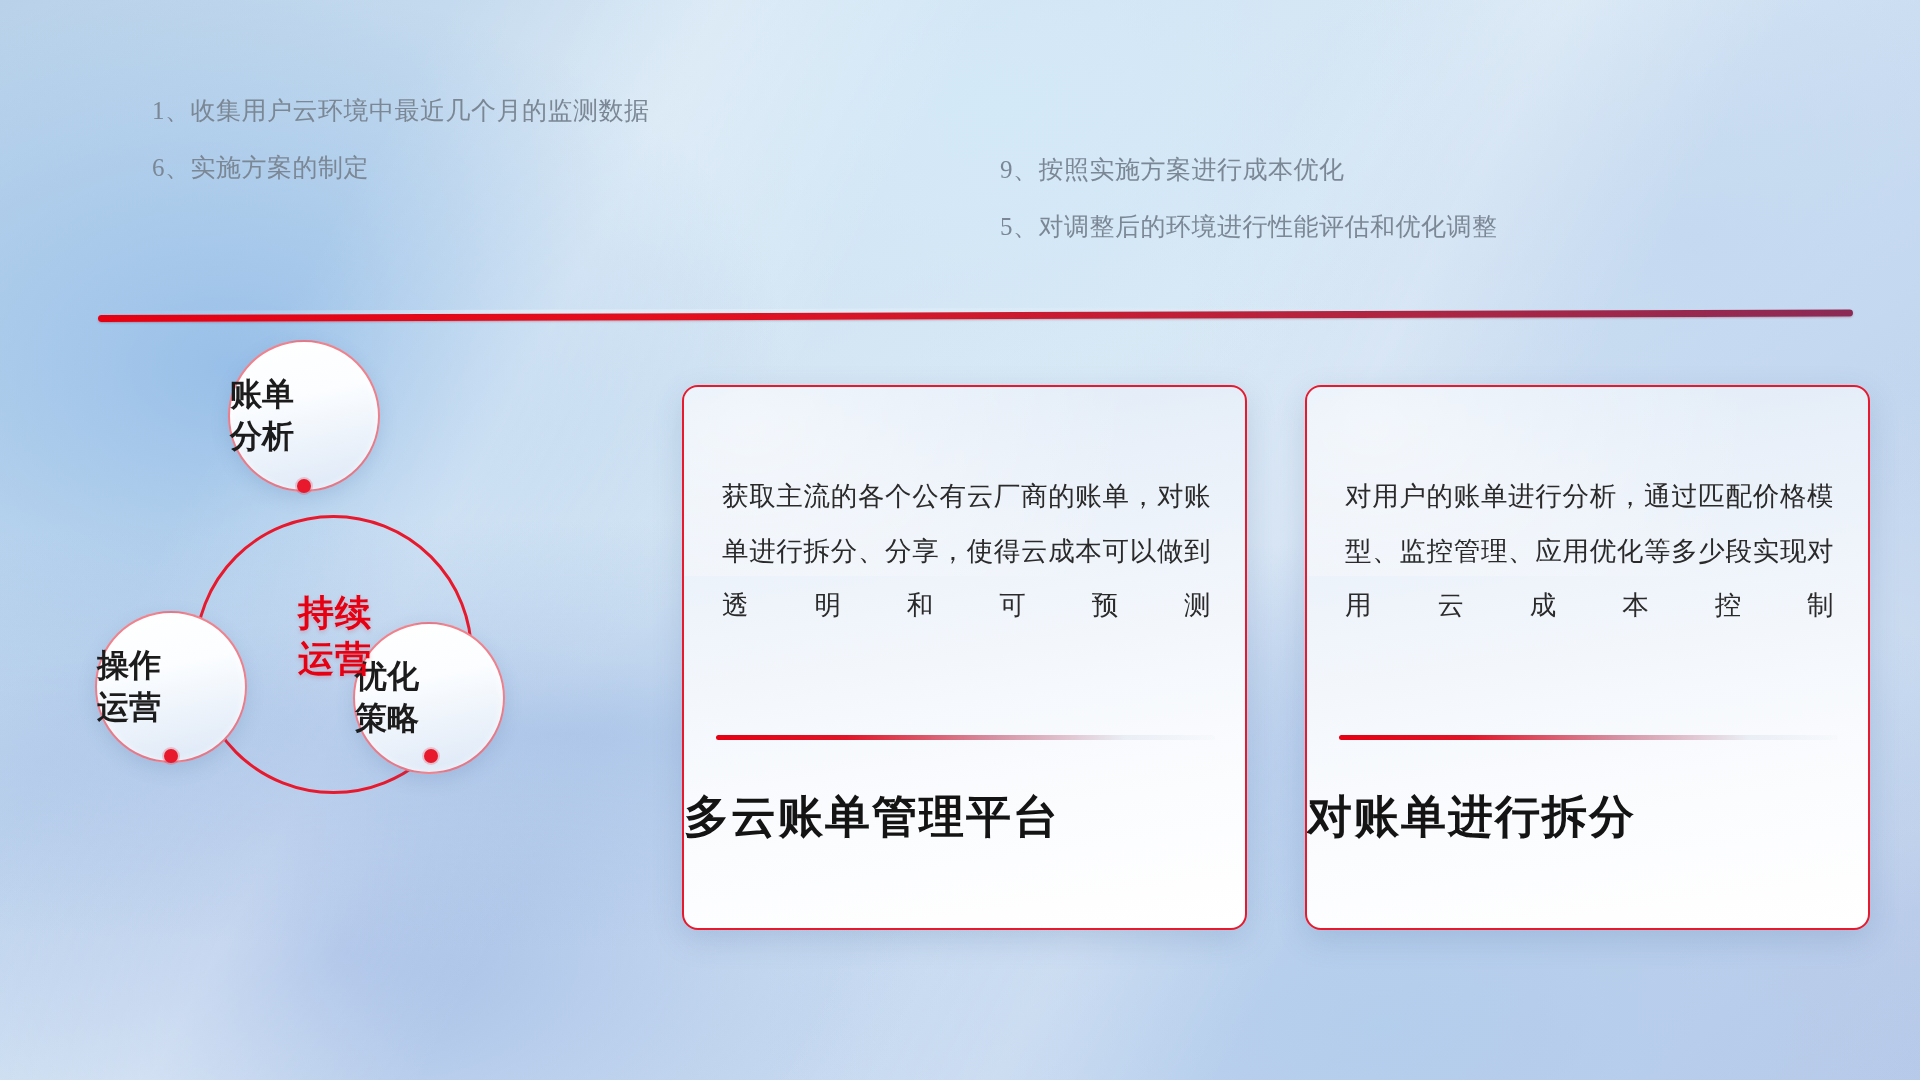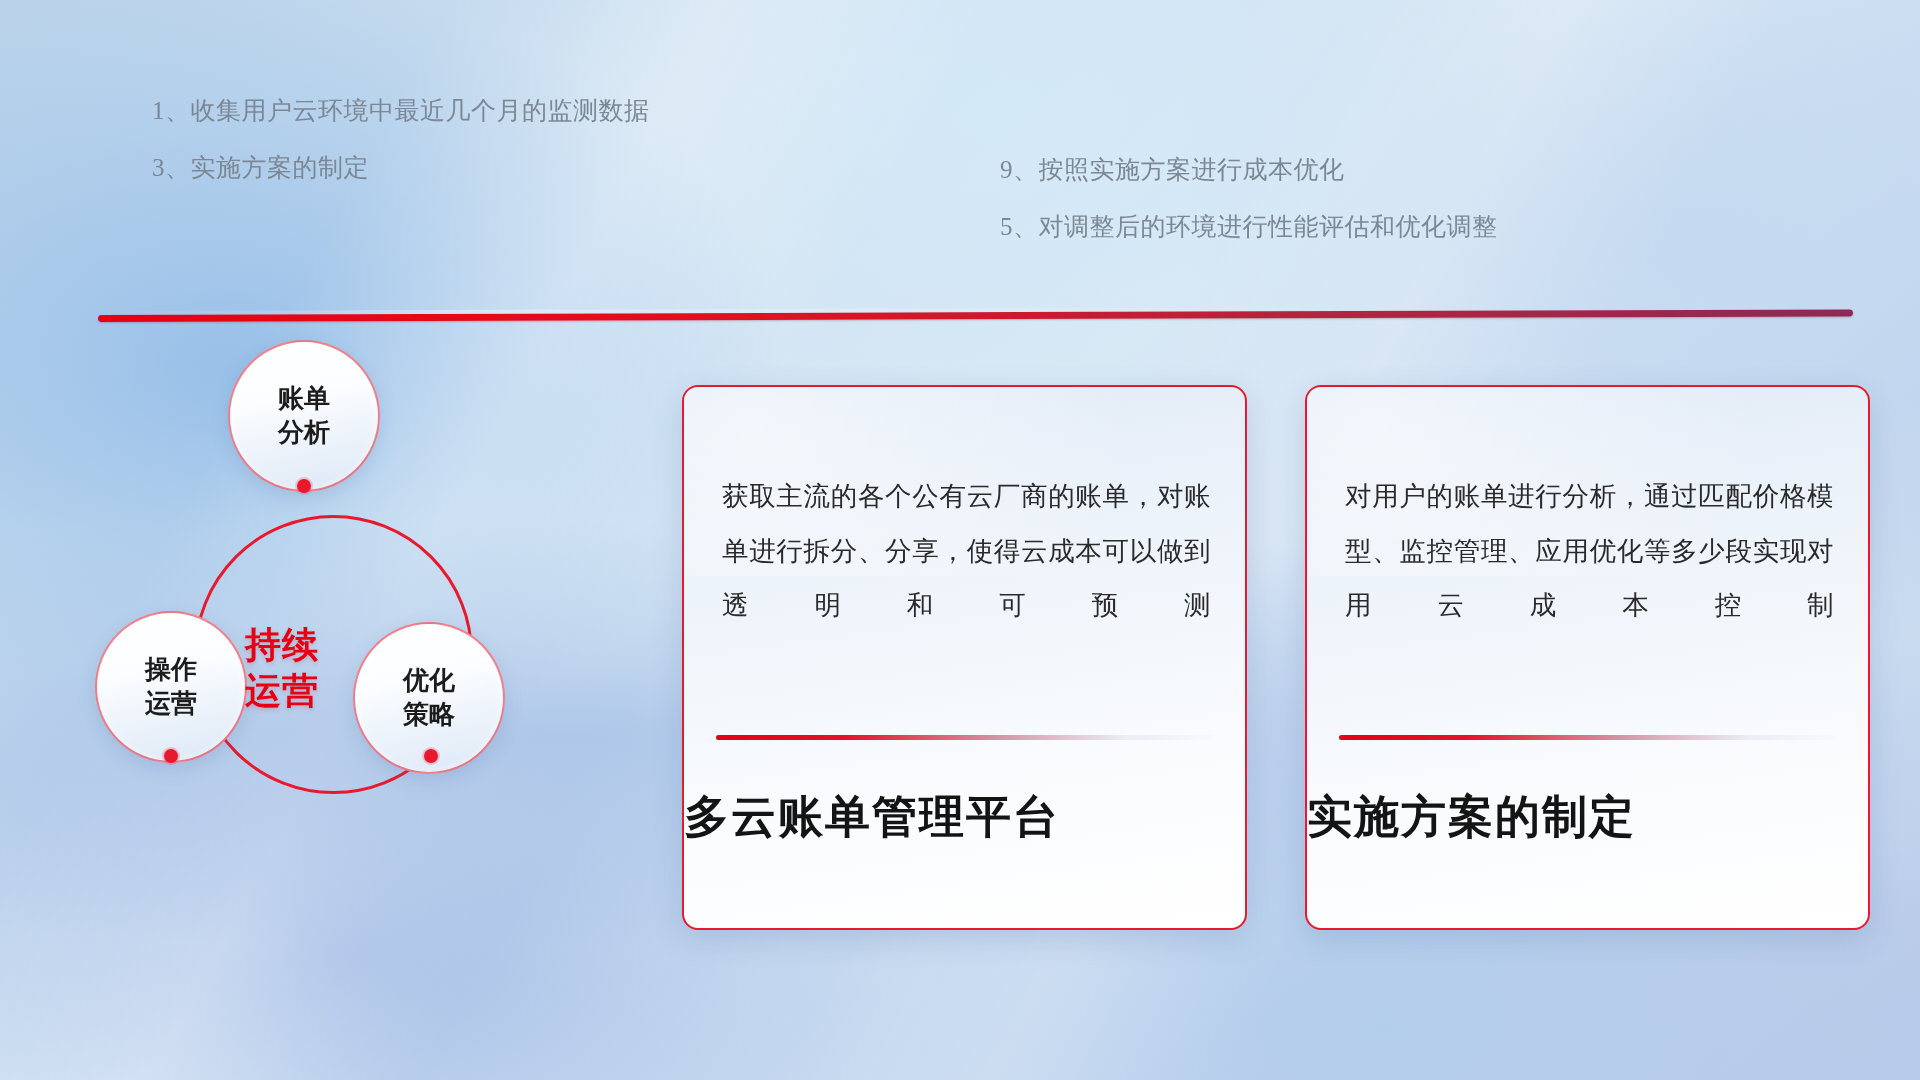--- a/index.html
+++ b/index.html
@@ -114,25 +114,25 @@
   }
   .bubble {
     position: absolute;
     border-radius: 50%;
     box-sizing: border-box;
     border: 2px solid rgba(232,25,44,0.55);
     background: linear-gradient(168deg, #ffffff 0%, #fbfdff 38%, #eaf1fa 72%, #dbe7f6 100%);
     box-shadow: 0 6px 18px rgba(70,110,160,0.18), inset 0 2px 8px rgba(255,255,255,0.9);
     display: flex;
     flex-direction: column;
-    align-items: center;
+    align-items: flex-start;
     justify-content: center;
     color: #1c1c1c;
     font-weight: 700;
-    font-size: 26px;
+    font-size: 32px;
     line-height: 1.3;
     text-align: center;
   }
   #bubble-top   { left: 133px; top: 0px;   width: 152px; height: 152px; }
   #bubble-left  { left: 0px;   top: 271px; width: 152px; height: 152px; }
   #bubble-right { left: 258px; top: 282px; width: 152px; height: 152px; }
 
   .dot {
     position: absolute;
     width: 14px; height: 14px;
@@ -142,27 +142,27 @@
   }
   #dot-top   { left: 202px; top: 139px; }
   #dot-left  { left: 69px;  top: 409px; }
   #dot-right { left: 329px; top: 409px; }
 
   #venn-center {
     position: absolute;
     left: 150px;
     top: 250px;
     width: 180px;
+    text-align: center;
     color: #e60012;
     font-weight: 800;
     font-size: 36px;
     line-height: 1.28;
     letter-spacing: 1px;
     text-shadow: 0 2px 4px rgba(200,30,45,0.22);
-    margin-top: 32px;
   }
 
   
   .card {
     position: absolute;
     z-index: 6;
     width: 565px;
     height: 545px;
     border-radius: 16px;
     border: 2px solid #e8192c;
@@ -216,21 +216,21 @@
     pointer-events: none;
   }
 </style>
 </head>
 <body>
 
 <div id="slide">
 
   <div class="list-col" id="list-left">
     <div class="li">1、收集用户云环境中最近几个月的监测数据</div>
-    <div class="li">3、实施方案的制定</div>
+    <div class="li">6、实施方案的制定</div>
   </div>
 
   <div class="list-col" id="list-right">
     <div class="li">9、按照实施方案进行成本优化</div>
     <div class="li">5、对调整后的环境进行性能评估和优化调整</div>
   </div>
 
   <div id="rule"></div>
 
   <div id="venn">
@@ -264,16 +264,16 @@
 
   <div class="card" id="card-1">
     <div class="card-body">获取主流的各个公有云厂商的账单，对账单进行拆分、分享，使得云成本可以做到透明和可预测</div>
     <div class="card-divider"></div>
     <div class="card-title">多云账单管理平台</div>
   </div>
 
   <div class="card" id="card-2">
     <div class="card-body">对用户的账单进行分析，通过匹配价格模型、监控管理、应用优化等多少段实现对用云成本控制</div>
     <div class="card-divider"></div>
-    <div class="card-title">实施方案的制定</div>
+    <div class="card-title">对账单进行拆分</div>
   </div>
 
 </div>
 
 </body></html>

